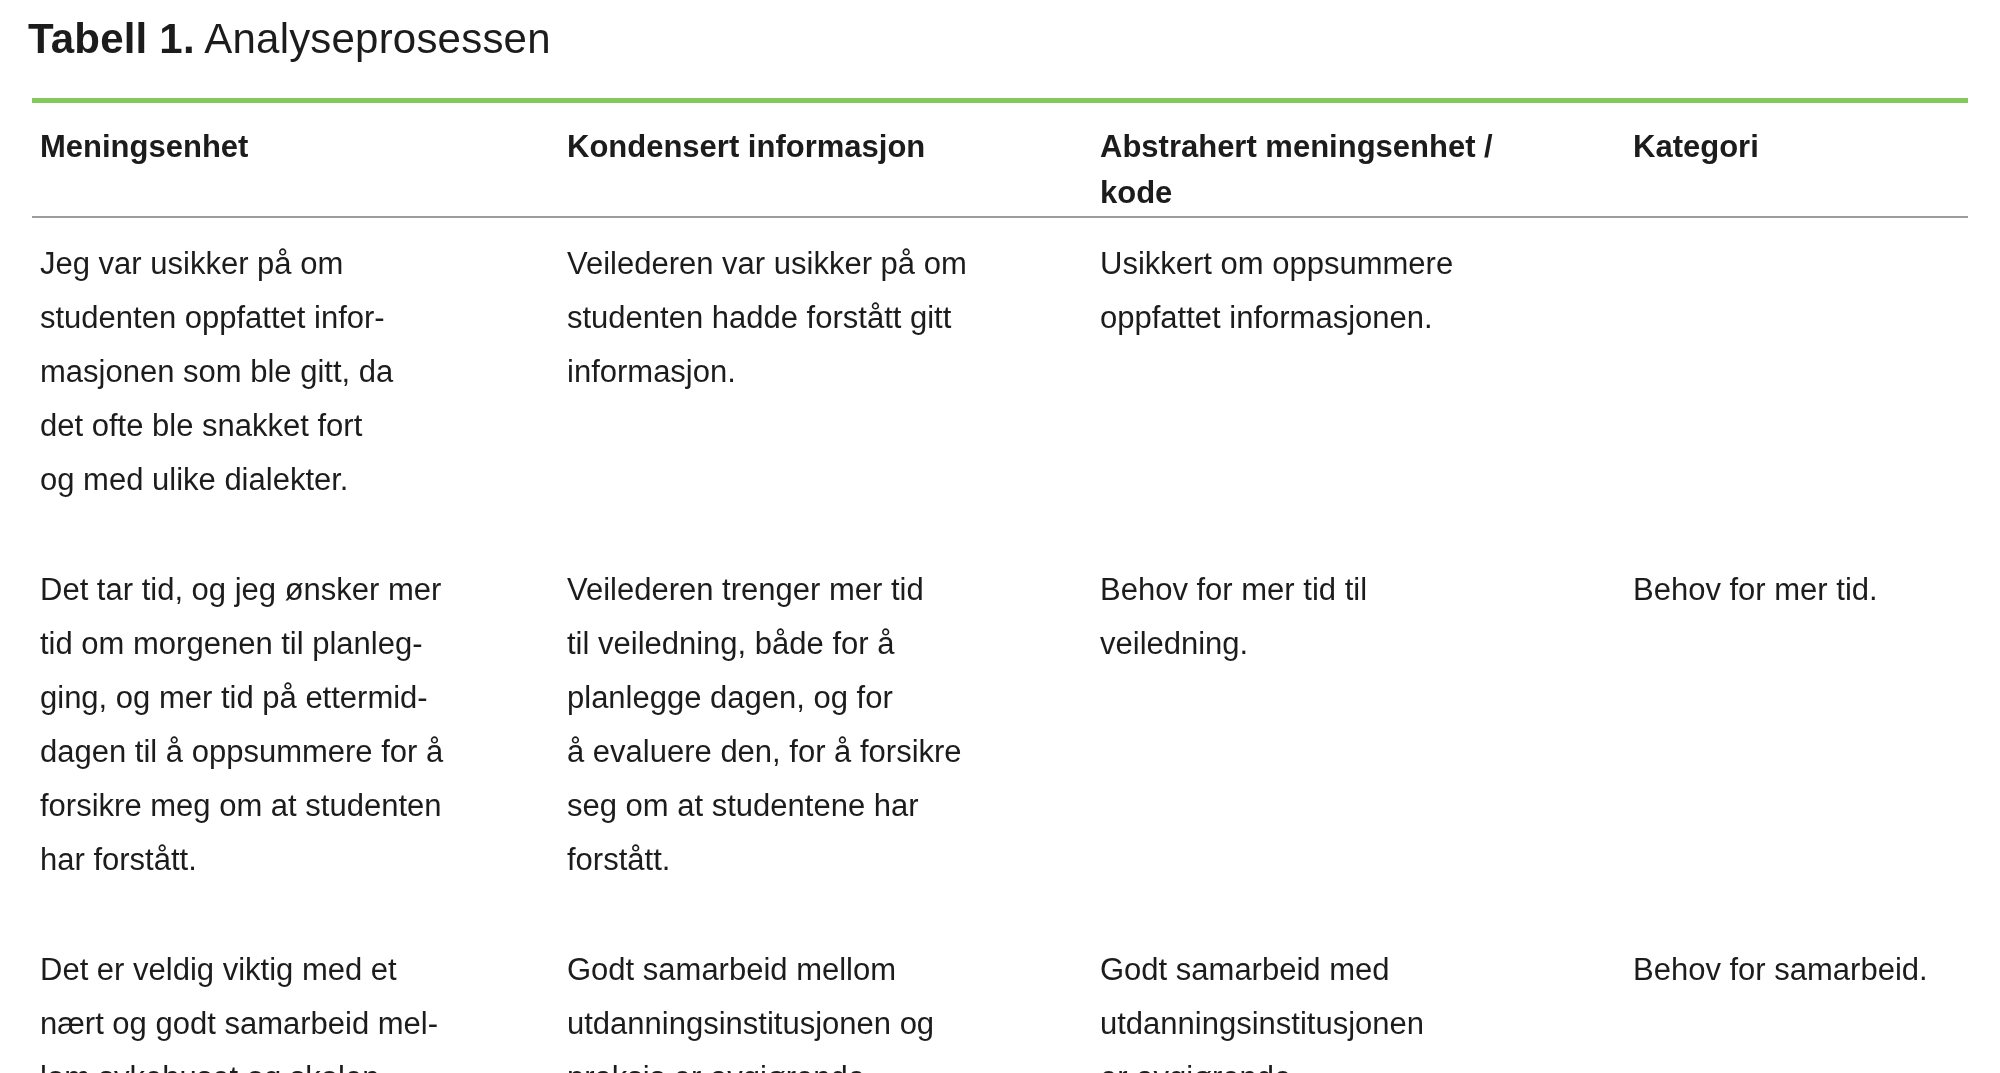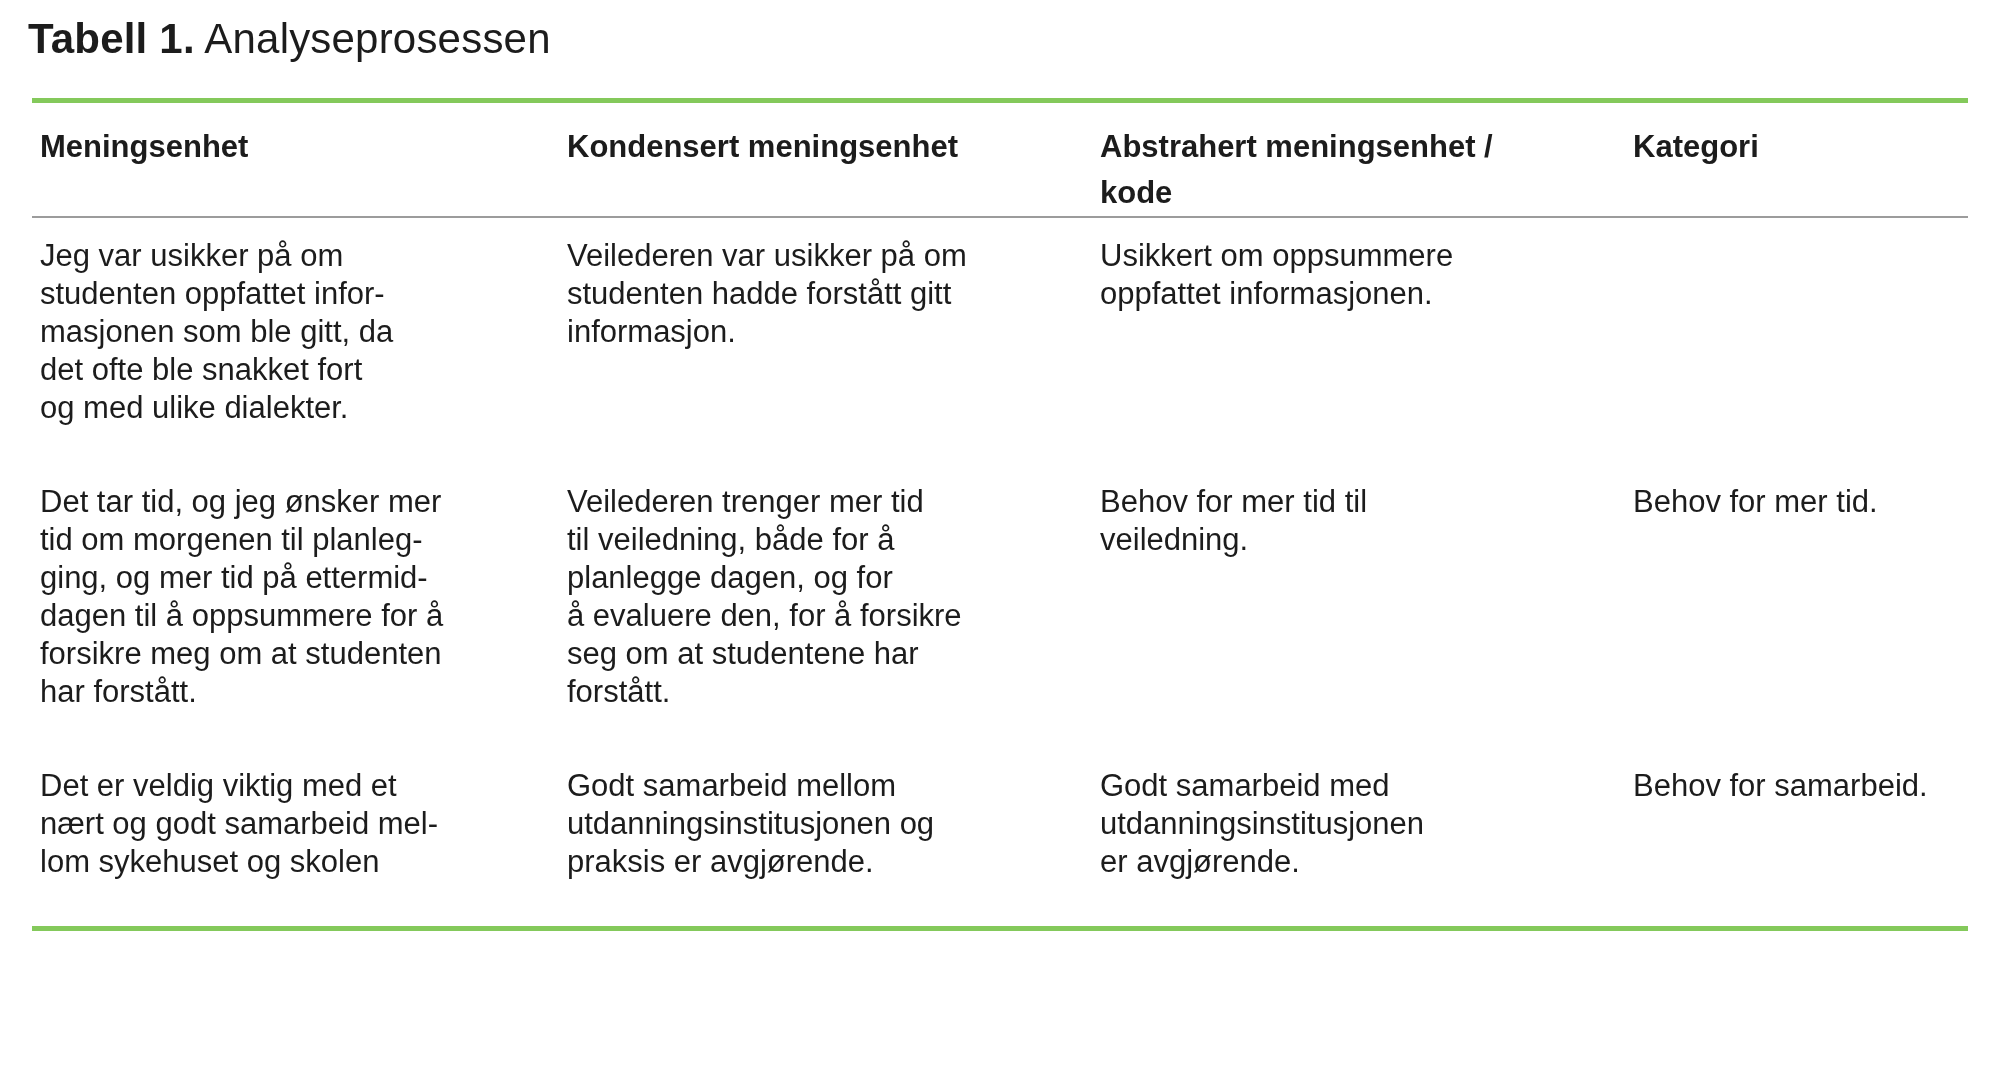--- a/index.html
+++ b/index.html
@@ -61,37 +61,37 @@
   .table-body{
     padding-top:19px;
   }
   .row{
     margin-bottom:56px;
   }
   .row.row-2{}
   .row.row-3{margin-bottom:4px;}
   .cell{
     font-size:31px;
-    line-height:38px;
+    line-height:54px;
     white-space:pre-line;
     padding-right:20px;
   }
 </style>
 </head>
 <body>
 
 <div class="page">
 
   <h1 class="title"><span class="bold">Tabell 1.</span><span> Analyseprosessen</span></h1>
 
   <div class="rule green top"></div>
 
   <div class="grid header-row">
     <div class="header-cell">Meningsenhet</div>
-    <div class="header-cell">Kondensert meningsenhet</div>
+    <div class="header-cell">Kondensert informasjon</div>
     <div class="header-cell">Abstrahert meningsenhet /
 kode</div>
     <div class="header-cell">Kategori</div>
   </div>
 
   <div class="rule gray"></div>
 
   <div class="table-body">
 
     <div class="grid row row-1">

